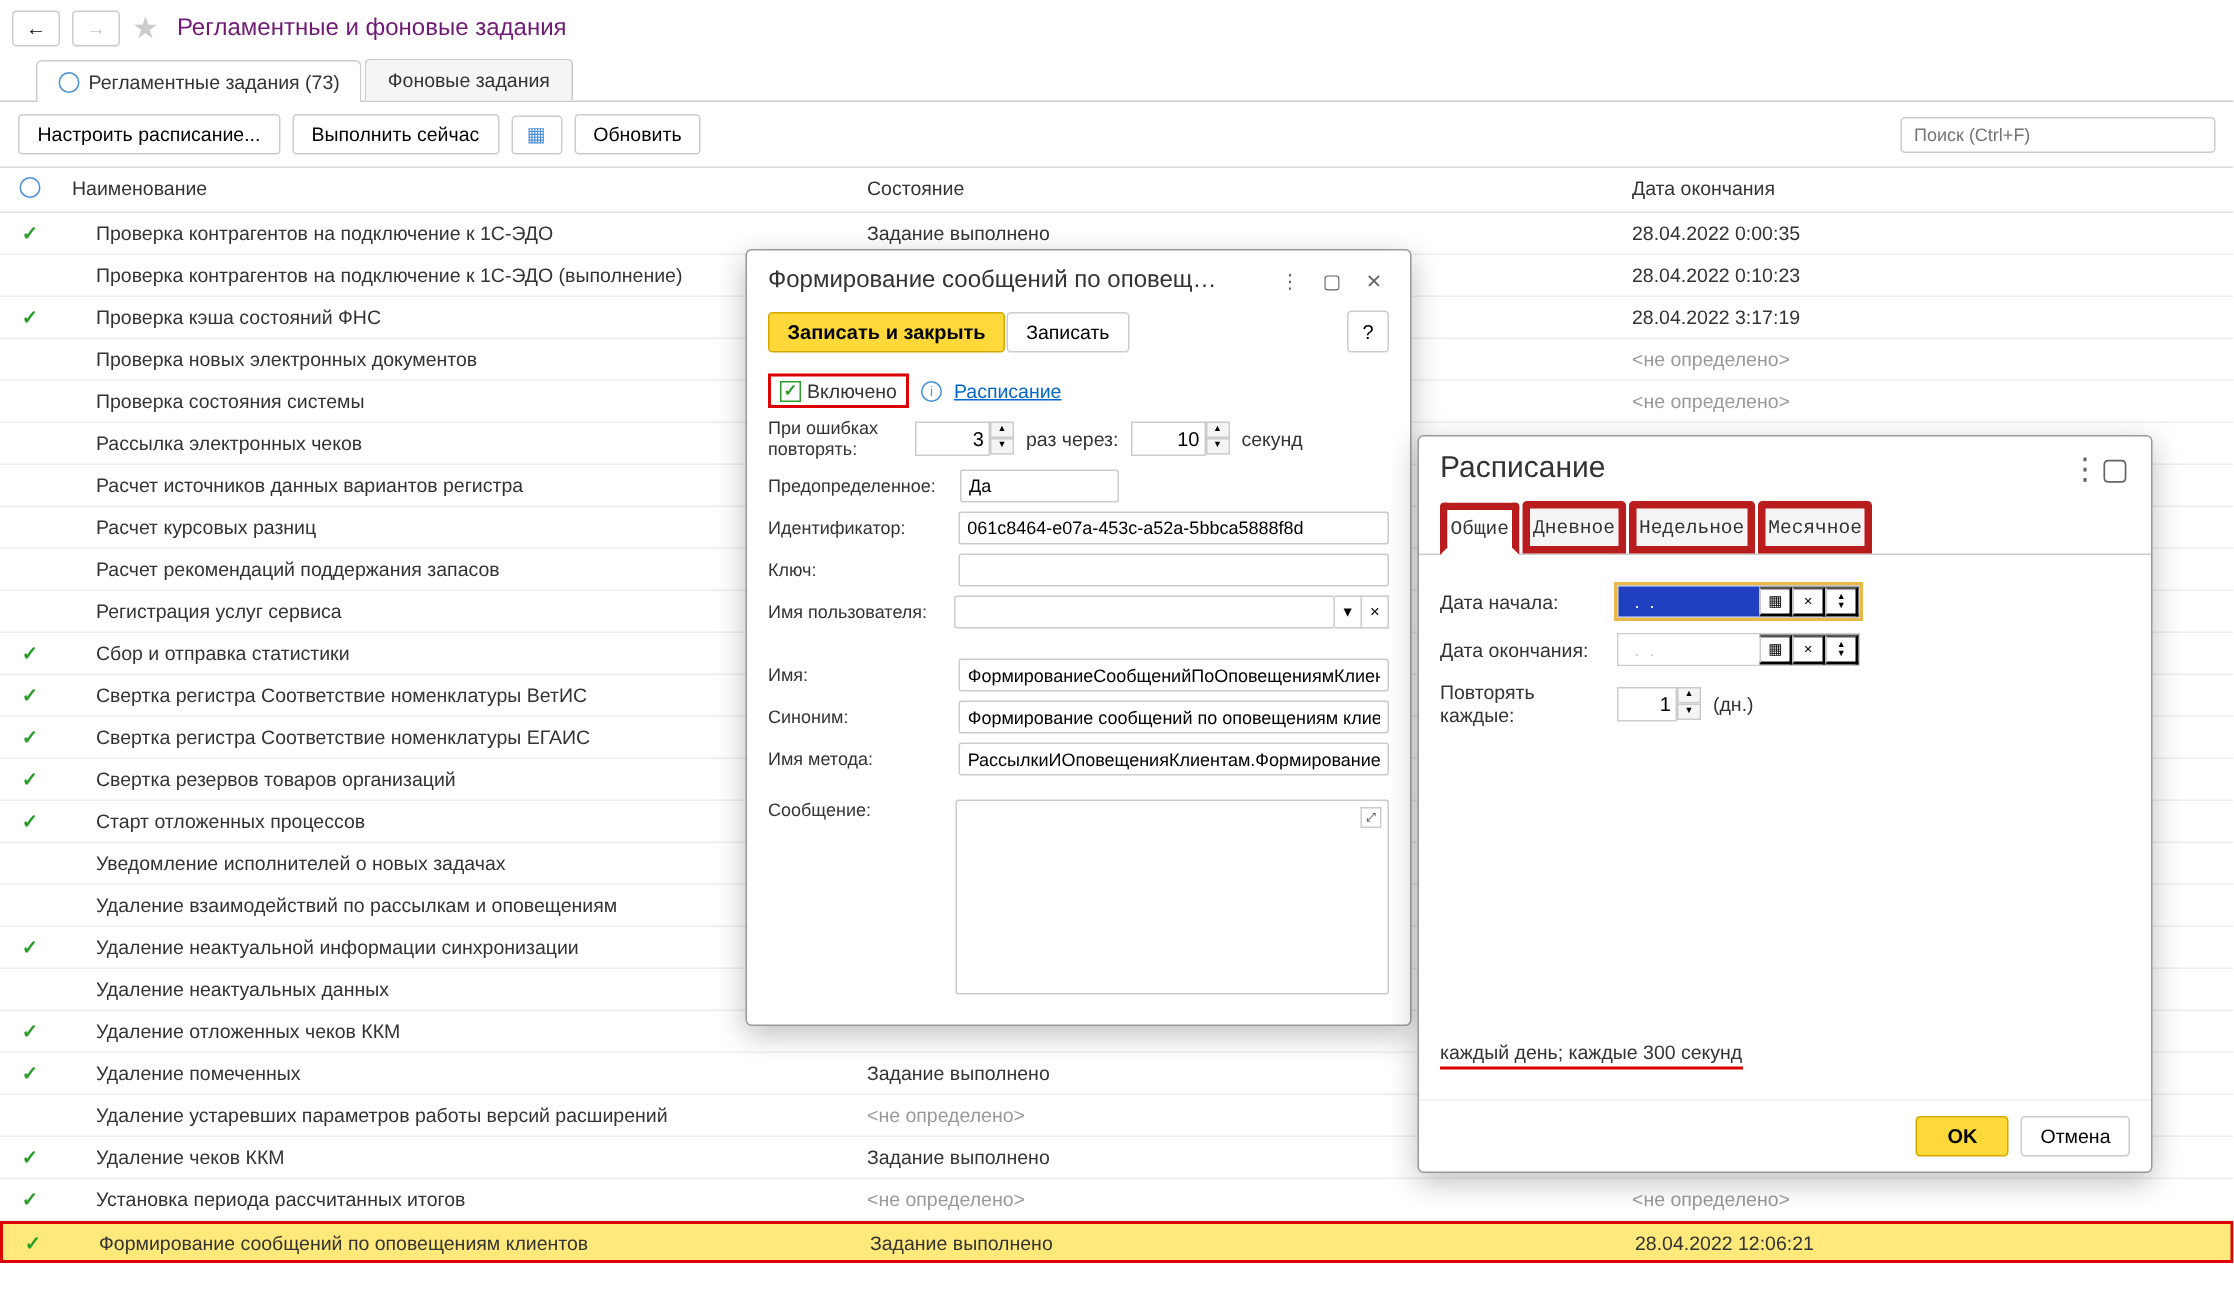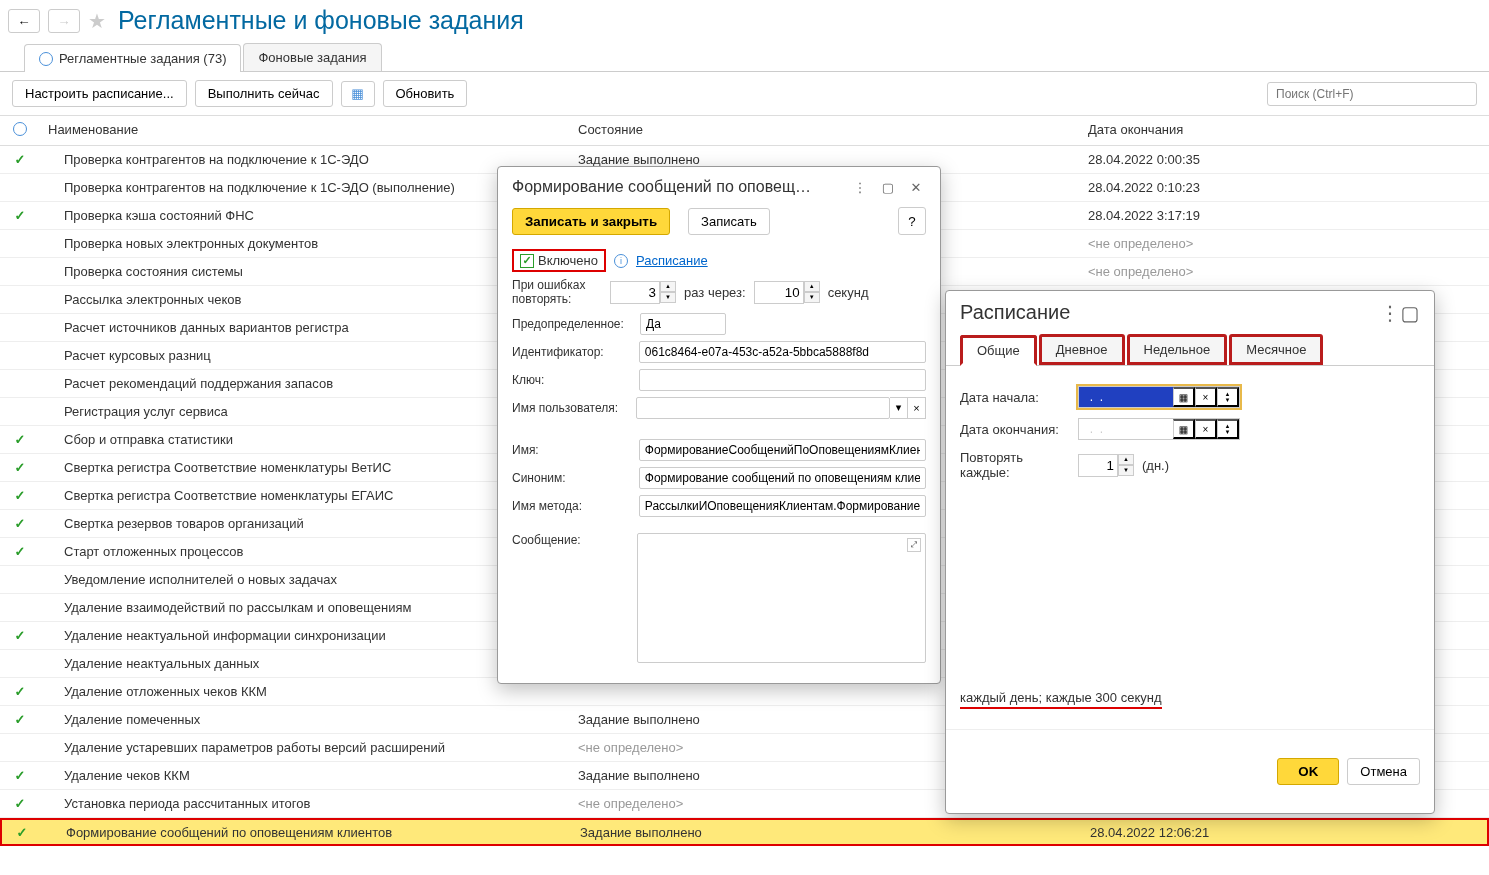--- a/index.html
+++ b/index.html
@@ -1,20 +1,20 @@
 <!DOCTYPE html>
 <html><head>
 <meta charset="utf-8">
 <style>
 * { box-sizing: border-box; margin: 0; padding: 0; }
 body { font-family: Arial, sans-serif; font-size: 13px; color: #333; background: #fff; width: 1489px; height: 875px; overflow: hidden; position: relative; }
 .header-bar { display: flex; align-items: center; padding: 6px 8px; gap: 8px; }
 .nav-btn { width: 32px; height: 24px; border: 1px solid #ccc; background: #fff; border-radius: 3px; display:flex; align-items:center; justify-content:center; cursor:pointer; }
 .star-icon { color: #ccc; font-size: 20px; }
-.page-title { font-size: 25px; color: #0369a1; margin-left: 4px; }
+.page-title { font-size: 16px; color: #701a75; margin-left: 4px; }
 .tabs { display:flex; padding: 0 24px; border-bottom: 1px solid #ccc; margin-top: 2px; }
 .tab { padding: 6px 14px; border: 1px solid #ccc; border-bottom: none; background: #f5f5f5; border-radius: 4px 4px 0 0; margin-right: 2px; cursor:pointer; color: #333; display:flex; align-items:center; gap:6px; }
 .tab.active { background: #fff; position:relative; top:1px; }
 .globe-icon { width:14px; height:14px; border:1px solid #4a90d9; border-radius:50%; display:inline-block; position:relative; }
 .toolbar { display:flex; padding: 8px 12px; gap: 8px; align-items:center; }
 .btn { padding: 5px 12px; border: 1px solid #ccc; background: #fff; border-radius: 3px; cursor:pointer; font-size:13px; }
 .btn-icon { width: 34px; height: 26px; border:1px solid #ccc; background:#fff; border-radius:3px; display:flex; align-items:center; justify-content:center; cursor:pointer; }
 .toolbar-spacer { flex:1; }
 .search-input { width: 210px; padding: 4px 8px; border: 1px solid #ccc; border-radius: 3px; font-size:12px; color:#999; }
 .table { width: 100%; }
@@ -25,21 +25,21 @@
 .col-date { flex:1; padding: 6px 8px; }
 .table-row { display:flex; border-bottom:1px solid #eee; height: 28px; align-items:center; }
 .table-row .col-name { padding-left: 24px; }
 .check { color: #2a9d2a; font-weight:bold; }
 .undef { color:#999; }
 .row-selected { background: #ffe97a; border:2px solid #d00; }
 .dialog1 { position:absolute; left: 497px; top: 166px; width: 444px; background:#fff; border:1px solid #999; box-shadow: 0 6px 20px rgba(0,0,0,0.25); border-radius:4px; z-index:10; }
 .dialog-title-bar { display:flex; align-items:center; padding: 10px 14px; gap: 8px; }
 .dialog-title { flex:1; font-size: 16px; color:#333; white-space:nowrap; overflow:hidden; text-overflow:ellipsis; }
 .dlg-icon { width:20px; height:20px; display:flex; align-items:center; justify-content:center; cursor:pointer; color:#666; }
-.dialog-toolbar { display:flex; gap:18px; padding: 0 14px 8px; align-items:center; }
+.dialog-toolbar { display:flex; gap:1px; padding: 0 14px 8px; align-items:center; }
 .btn-yellow { background:#ffd83a; border:1px solid #d4a800; font-weight:bold; padding: 5px 12px; border-radius:3px; cursor:pointer; }
 .btn-help { width:28px; height:28px; border:1px solid #ccc; border-radius:3px; background:#fff; display:flex; align-items:center; justify-content:center; margin-left:auto; cursor:pointer; }
 .dialog-body { padding: 6px 14px 14px; }
 .enabled-row { display:flex; align-items:center; gap:8px; margin-bottom:6px; }
 .red-box { border:2px solid #d00; padding: 2px 6px; display:flex; align-items:center; gap:4px; }
 .checkbox-sq { width:14px; height:14px; border:1px solid #2a9d2a; display:flex; align-items:center; justify-content:center; color:#2a9d2a; font-size:11px; font-weight:bold; }
 .sched-link { color:#0066cc; text-decoration:underline; cursor:pointer; }
 .qmark { width:14px; height:14px; border:1px solid #4a90d9; border-radius:50%; color:#4a90d9; font-size:9px; display:flex; align-items:center; justify-content:center; }
 .form-row { display:flex; align-items:center; margin-bottom: 6px; gap:8px; }
 .form-label { width: 120px; font-size:12px; }
@@ -48,32 +48,32 @@
 .spinner input { width: 50px; text-align:right; border:1px solid #ccc; padding:3px; }
 .spinner-btns { display:flex; flex-direction:column; }
 .spinner-btns button { width:16px; height:11px; border:1px solid #ccc; background:#f5f5f5; font-size:6px; line-height:1; padding:0; cursor:pointer; }
 .input-group { display:flex; align-items:stretch; }
 .input-clear { width:18px; border:1px solid #ccc; border-left:none; background:#fff; font-size:11px; cursor:pointer; }
 .textarea { width: 296px; height: 130px; border:1px solid #ccc; border-radius:2px; resize:none; position:relative; }
 .ta-expand { position:absolute; right:4px; top:4px; width:14px; height:14px; border:1px solid #ccc; font-size:8px; display:flex; align-items:center; justify-content:center; }
 .dialog2 { position:absolute; left: 945px; top: 290px; width: 490px; background:#fff; border:1px solid #999; box-shadow: 0 6px 20px rgba(0,0,0,0.25); border-radius:4px; z-index:20; }
 .d2-title { font-size:20px; padding: 10px 14px; display:flex; align-items:center; }
 .d2-tabs { display:flex; padding: 0 14px; border-bottom:1px solid #ccc; }
-.d2-tab { padding: 5px 14px; border:3px solid #b91c1c; background:#f5f5f5; border-radius:3px 3px 0 0; margin-right:2px; cursor:pointer; }
+.d2-tab { padding: 5px 2px; border:5px solid #b91c1c; background:#f5f5f5; border-radius:3px 3px 0 0; margin-right:2px; cursor:pointer;font-family:Liberation Mono, monospace; }
 .d2-tab.active { background:#fff; position:relative; top:1px; border-bottom-color:#fff; }
 .d2-body { padding: 20px 14px; min-height: 300px; position:relative; }
 .date-row { display:flex; align-items:center; margin-bottom:10px; gap:8px; }
 .date-label { width: 110px; }
 .date-input-wrap { display:flex; border:1px solid #ccc; }
 .date-input-wrap.highlighted { outline:2px solid #e8b94a; }
 .date-input { width: 94px; padding:3px 4px; border:none; font-size:12px; }
 .date-input.selected { background:#2040c0; color:#fff; }
 .date-btn { width:22px; border-left:1px solid #ccc; background:#fff; font-size:10px; cursor:pointer; }
 .summary-line { color:#333; border-bottom:2px solid #d00; display:inline-block; padding-bottom:2px; }
-.d2-footer { display:flex; justify-content:flex-end; padding: 28px 14px; gap:8px; border-top:1px solid #eee; }
+.d2-footer { display:flex; justify-content:flex-end; padding: 10px 14px; gap:8px; border-top:1px solid #eee; }
 .calendar-glyph { font-size:10px; }
 </style>
 </head>
 <body>
 
 <div class="header-bar">
   <button class="nav-btn">
       <span>←</span>
     </button>
   <button class="nav-btn">
@@ -302,21 +302,21 @@
           <input value="10" style="">
           <div class="spinner-btns">
             <button>▲</button>
             <button>▼</button>
           </div>
         </div>
       <span>секунд</span>
     </div>
     <div class="form-row">
         <span class="form-label">Предопределенное:</span>
-        <input class="form-input" style="width: 86px;" readonly="" value="Да">
+        <input class="form-input" style="width: 106px;" readonly="" value="Да">
       </div>
     <div class="form-row">
         <span class="form-label">Идентификатор:</span>
         <input class="form-input" style="width: 290px;" readonly="" value="061c8464-e07a-453c-a52a-5bbca5888f8d">
       </div>
     <div class="form-row">
         <span class="form-label">Ключ:</span>
         <input class="form-input" style="width: 290px;" value="">
       </div>
     <div class="form-row">

